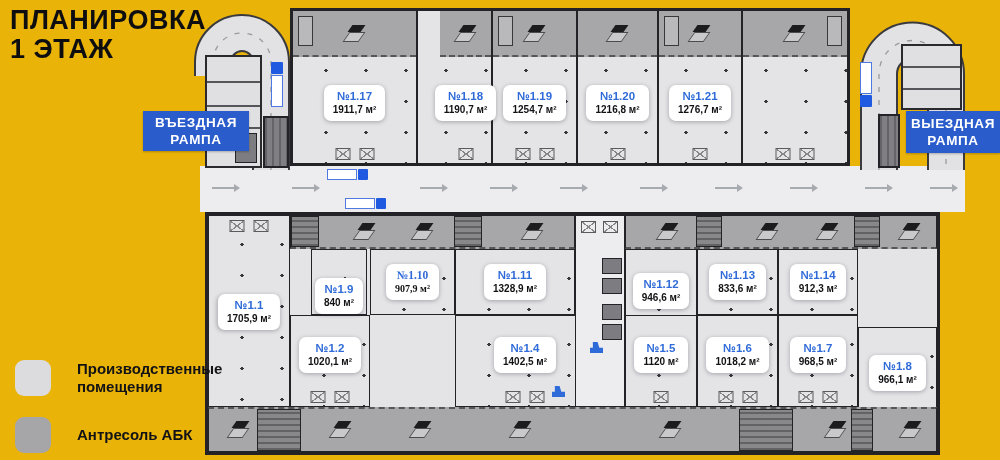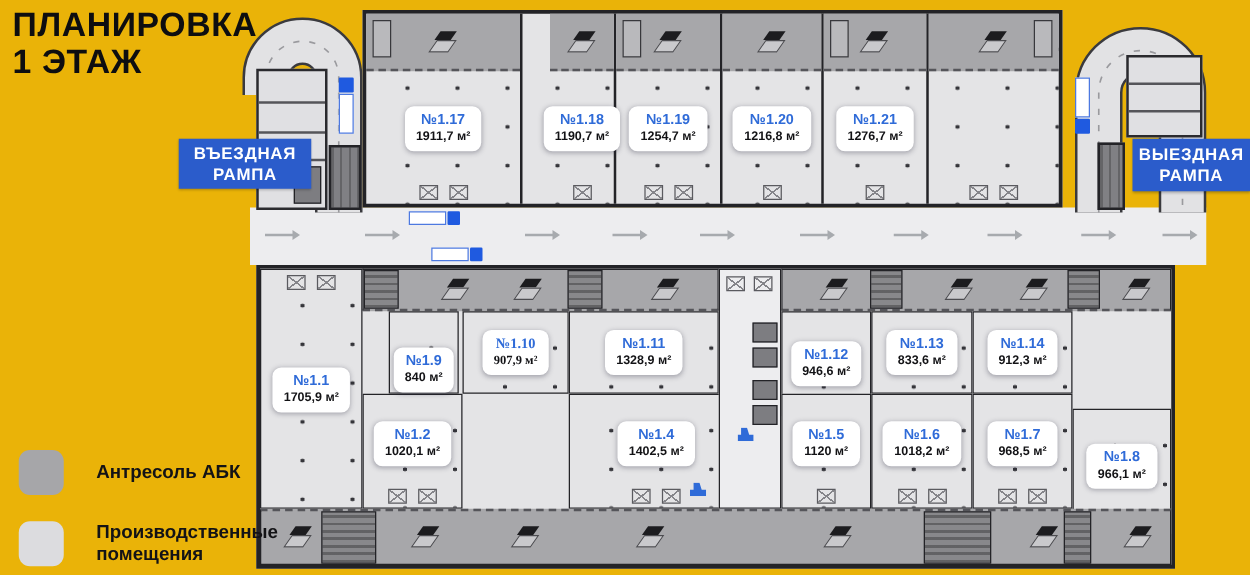--- a/index.html
+++ b/index.html
@@ -388,23 +388,23 @@
     <span>ВЪЕЗДНАЯ</span>
     <span>РАМПА</span>
   </div>
   <div class="ramp-label" style="left:906px;top:111px;width:94px;height:42px;">
     <span>ВЫЕЗДНАЯ</span>
     <span>РАМПА</span>
   </div>
 
   <div class="legend">
     <div class="legend-row">
-      <span class="swatch" style="background:#a6a6a9;"></span>
-      <span class="legend-label">Антресоль АБК</span>
-    </div>
-    <div class="legend-row">
       <span class="swatch" style="background:#dcdcdf;"></span>
       <span class="legend-label">Производственные
 помещения</span>
     </div>
+    <div class="legend-row">
+      <span class="swatch" style="background:#a6a6a9;"></span>
+      <span class="legend-label">Антресоль АБК</span>
+    </div>
   </div>
 
 </div>
 
 </body></html>

